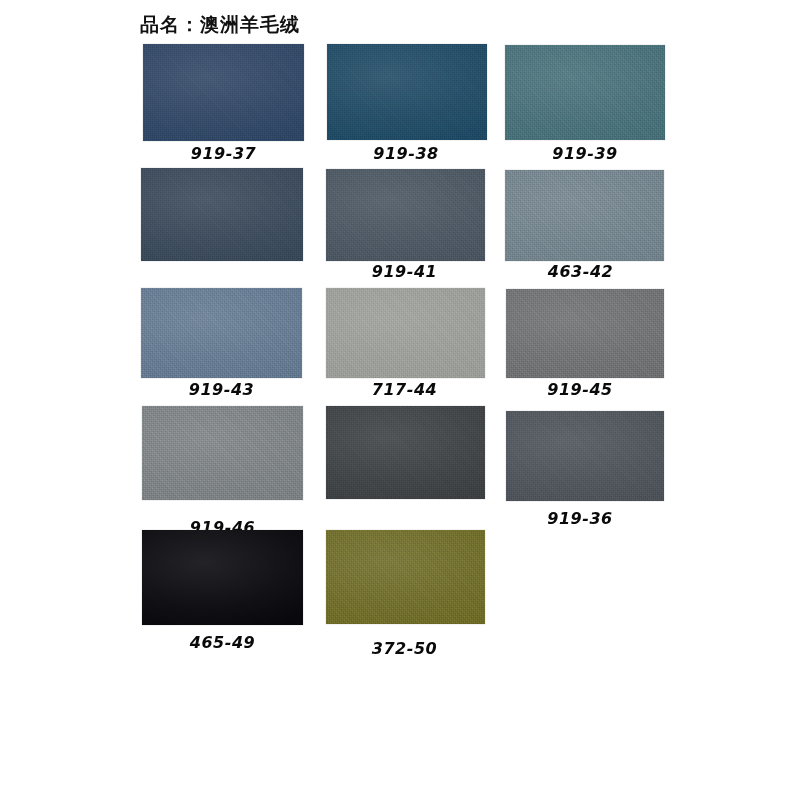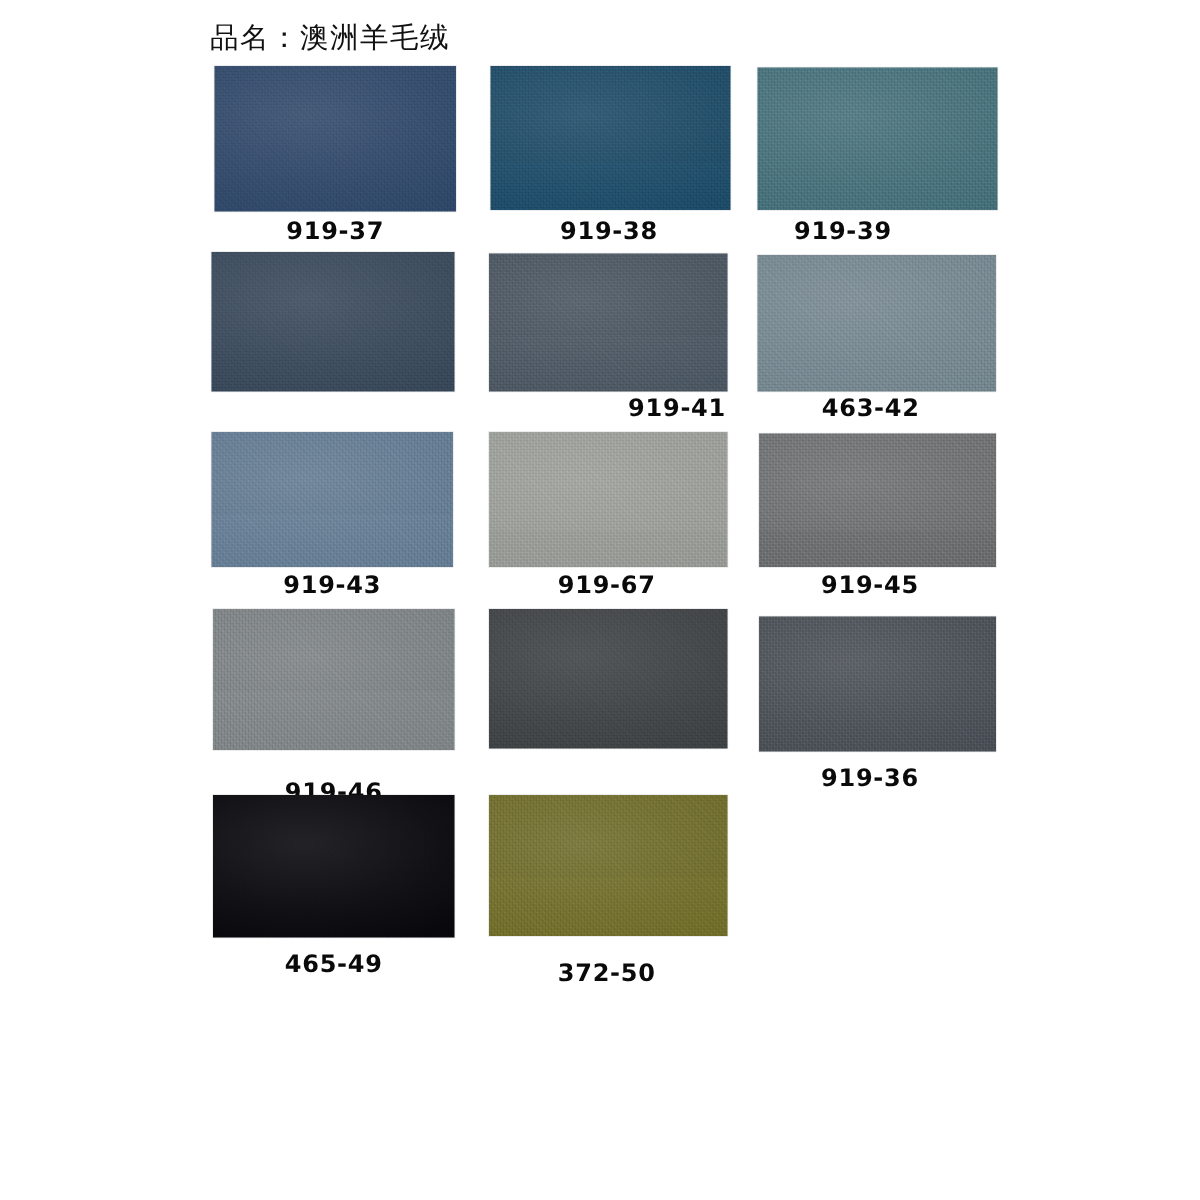--- a/index.html
+++ b/index.html
@@ -22,34 +22,35 @@
     height: 800px;
     background: #ffffff;
   }
 
   
   .title {
     position: absolute;
     left: 140px;
     top: 12px;
     font-size: 19px;
-    font-weight: 400;
+    font-weight: 700;
     color: #111111;
     letter-spacing: 1px;
     white-space: nowrap;
     font-family: "DejaVu Sans", "Liberation Sans", sans-serif;
   }
 
   
   .grid {
     position: absolute;
     left: 0;
     top: 0;
     width: 800px;
     height: 800px;
+    font-style: italic;
   }
 
   .cell {
     position: absolute;
   }
 
   .swatch {
     position: relative;
     width: 100%;
     height: 100%;
@@ -130,55 +131,55 @@
           <div class="lite"></div>
         </div>
       </div>
       <div class="label" style="left: 326px; top: 144px; width: 160px;">919-38</div>
       <div class="cell" style="left: 505px; top: 45px; width: 160px; height: 95px;">
         <div class="swatch" style="background: rgb(70, 112, 122);">
           <div class="tex"></div>
           <div class="lite"></div>
         </div>
       </div>
-      <div class="label" style="left: 482px; top: 144px; width: 160px;">919-39</div>
+      <div class="label" style="left: 505px; top: 144px; width: 160px;">919-39</div>
       <div class="cell" style="left: 141px; top: 168px; width: 162px; height: 93px;">
         <div class="swatch" style="background: rgb(56, 72, 90);">
           <div class="tex"></div>
           <div class="lite"></div>
         </div>
       </div>
       <div class="cell" style="left: 326px; top: 169px; width: 159px; height: 92px;">
         <div class="swatch" style="background: rgb(74, 85, 96);">
           <div class="tex"></div>
           <div class="lite"></div>
         </div>
       </div>
-      <div class="label" style="left: 325px; top: 262px; width: 159px; text-align: right;">919-41</div>
+      <div class="label" style="left: 325px; top: 262px; width: 159px;">919-41</div>
       <div class="cell" style="left: 505px; top: 170px; width: 159px; height: 91px;">
         <div class="swatch" style="background: rgb(114, 131, 140);">
           <div class="tex"></div>
           <div class="lite"></div>
         </div>
       </div>
       <div class="label" style="left: 501px; top: 262px; width: 159px;">463-42</div>
       <div class="cell" style="left: 141px; top: 288px; width: 161px; height: 90px;">
         <div class="swatch" style="background: rgb(99, 122, 145);">
           <div class="tex"></div>
           <div class="lite"></div>
         </div>
       </div>
       <div class="label" style="left: 141px; top: 380px; width: 161px;">919-43</div>
       <div class="cell" style="left: 326px; top: 288px; width: 159px; height: 90px;">
         <div class="swatch" style="background: rgb(155, 157, 152);">
           <div class="tex"></div>
           <div class="lite"></div>
         </div>
       </div>
-      <div class="label" style="left: 325px; top: 380px; width: 159px;">919-67</div>
+      <div class="label" style="left: 325px; top: 380px; width: 159px;">717-44</div>
       <div class="cell" style="left: 506px; top: 289px; width: 158px; height: 89px;">
         <div class="swatch" style="background: rgb(110, 112, 114);">
           <div class="tex"></div>
           <div class="lite"></div>
         </div>
       </div>
       <div class="label" style="left: 501px; top: 380px; width: 158px;">919-45</div>
       <div class="cell" style="left: 142px; top: 406px; width: 161px; height: 94px;">
         <div class="swatch" style="background: rgb(124, 129, 132);">
           <div class="tex"></div>

